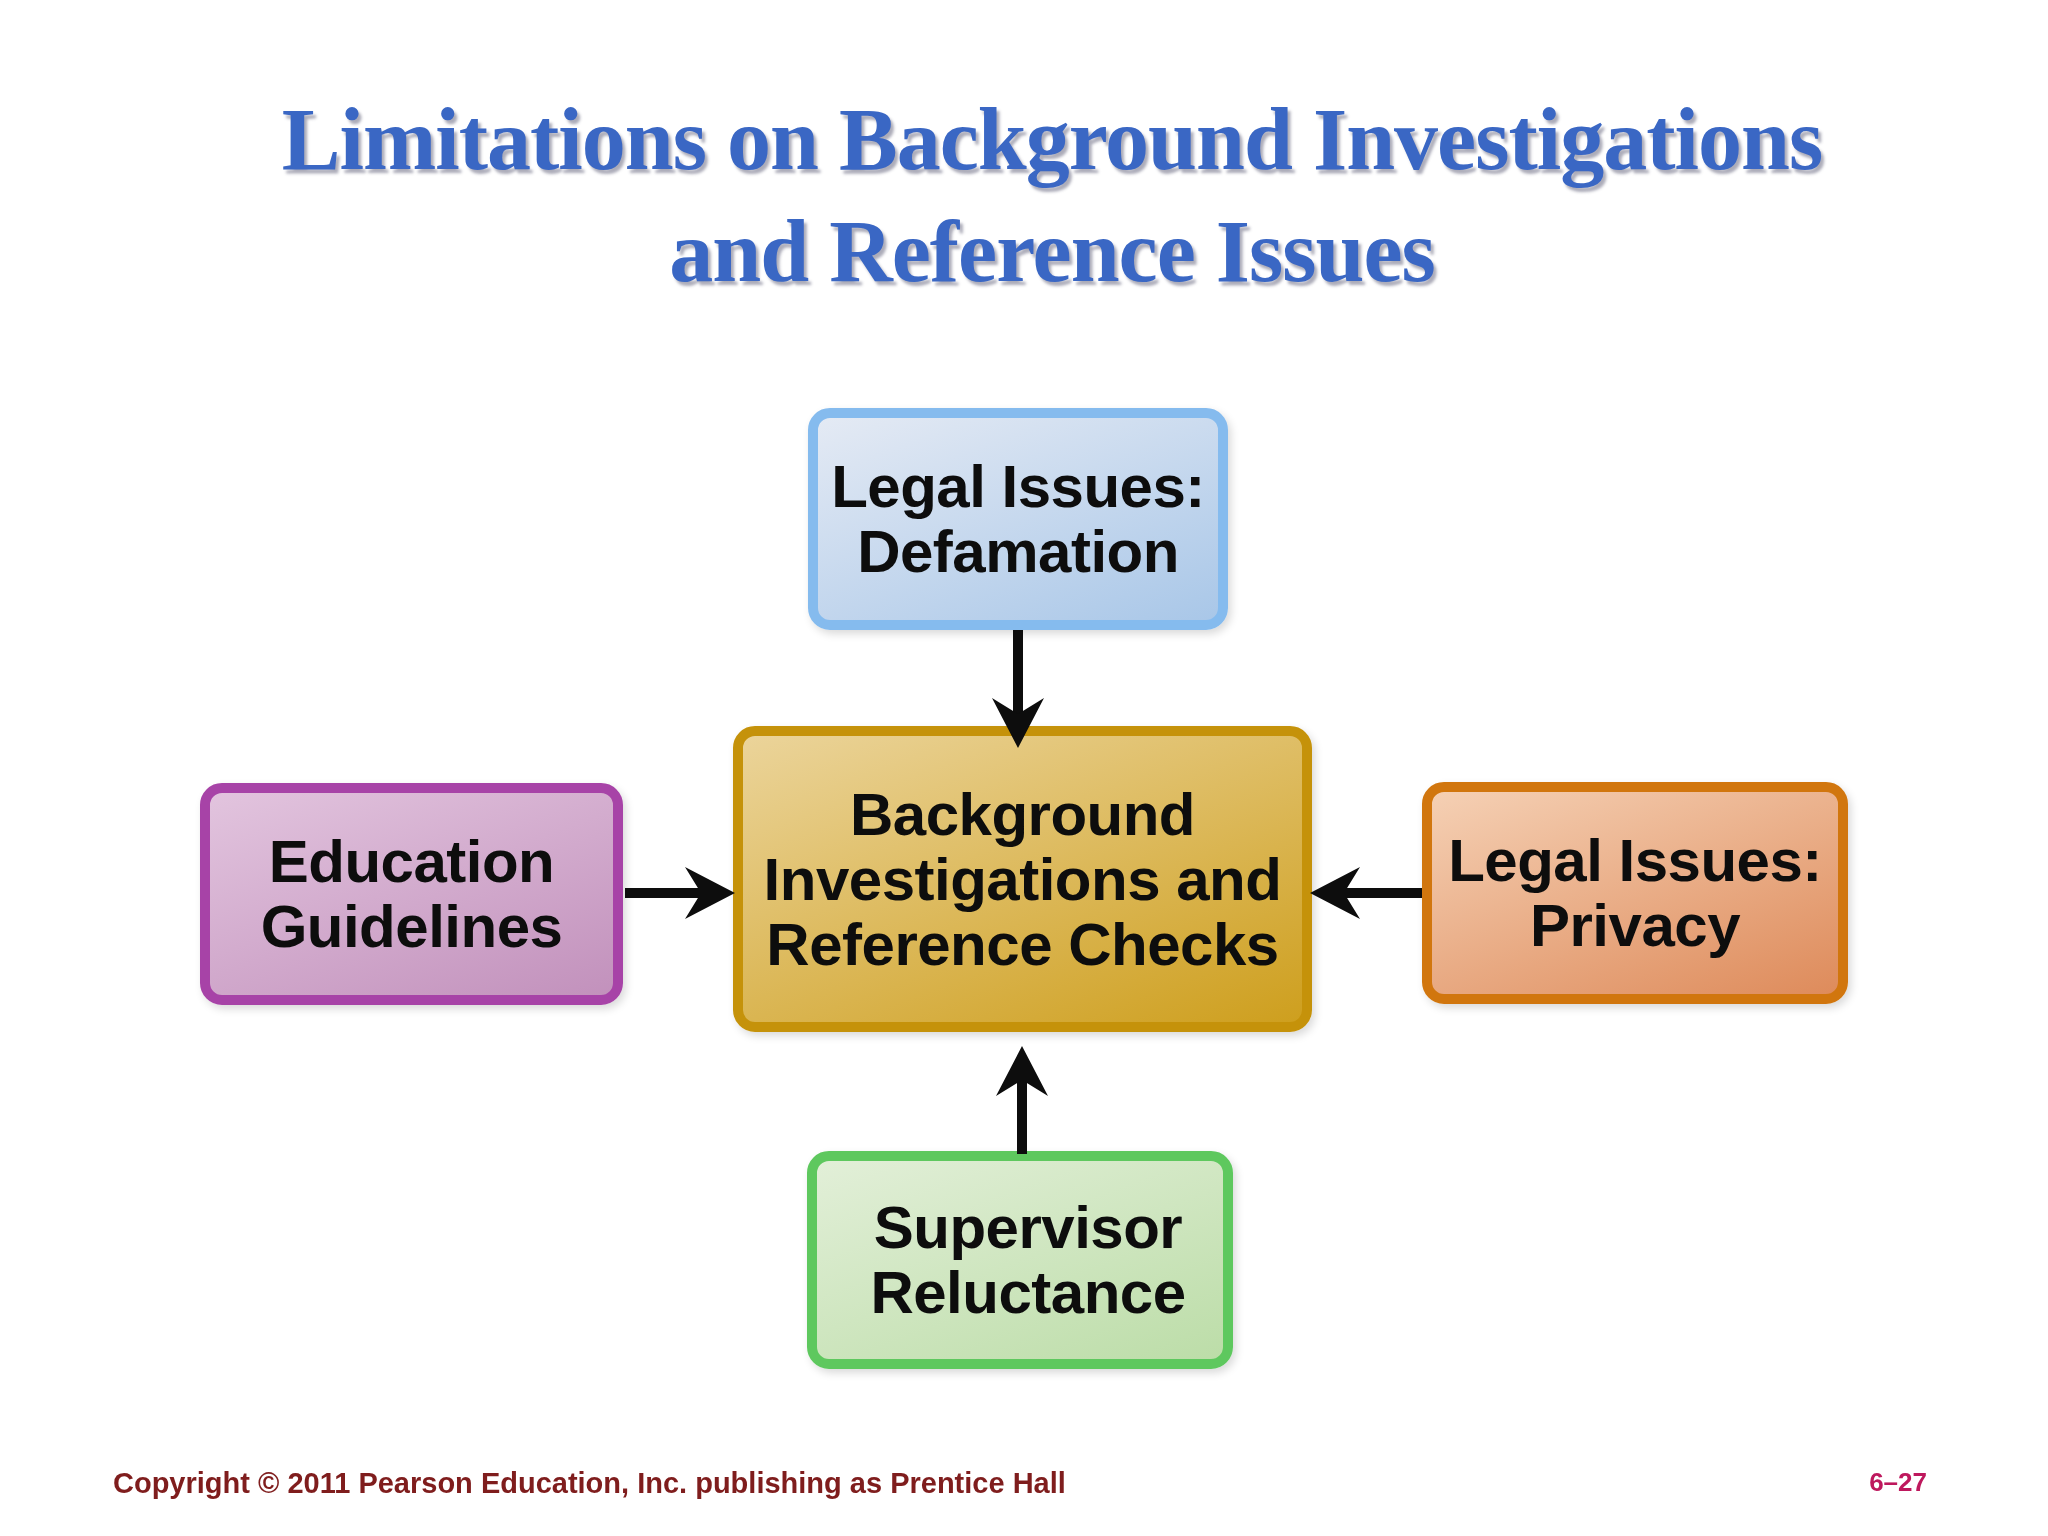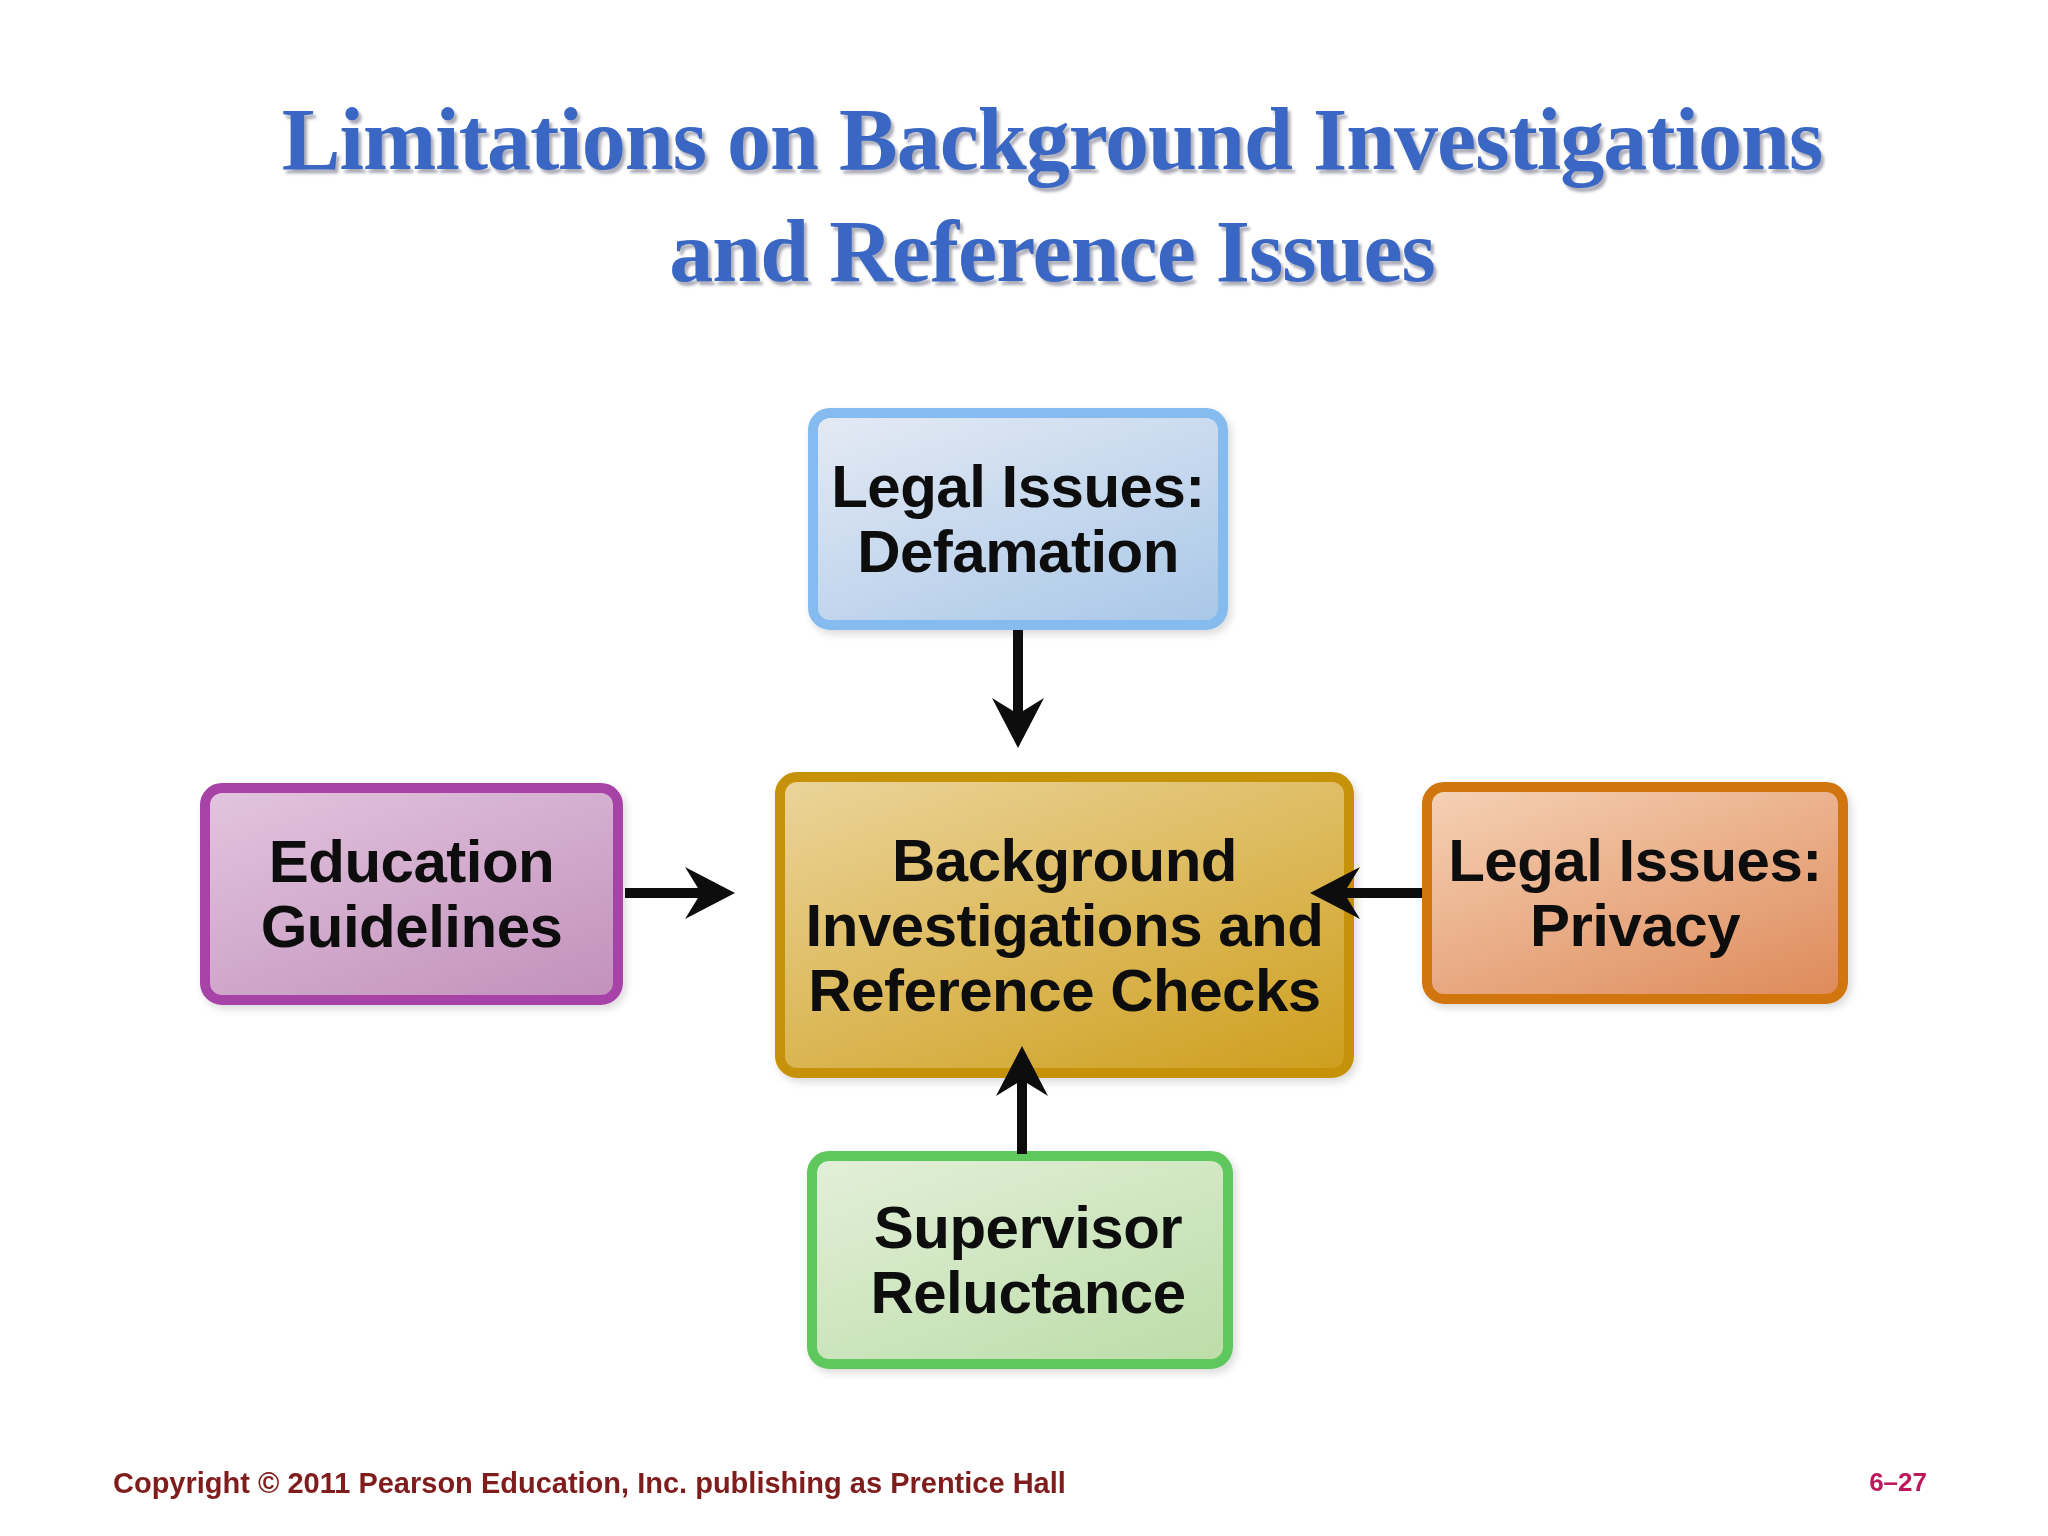--- a/index.html
+++ b/index.html
@@ -40,21 +40,21 @@
     font-weight: bold;
     font-size: 60px;
     line-height: 65px;
     color: #0d0d0d;
     text-align: center;
     white-space: pre-line;
     letter-spacing: -0.5px;
   }
   
   .node-defamation { border-color: #85BBEE; background: linear-gradient(170deg,#E4EAF4,#A9C7E8); left: 808px; top: 408px; width: 420px; height: 222px; }
-  .node-center     { border-color: #C5920A; background: linear-gradient(150deg,#EBD49A,#CE9F1E); left: 733px; top: 772px; width: 579px; height: 306px; margin-left: 42px; }
+  .node-center     { border-color: #C5920A; background: linear-gradient(150deg,#EBD49A,#CE9F1E); left: 733px; top: 726px; width: 579px; height: 306px; }
   .node-employer   { border-color: #A743A7; background: linear-gradient(170deg,#E2C4DE,#C291BC); left: 200px; top: 783px; width: 423px; height: 222px; }
   .node-privacy    { border-color: #D1760E; background: linear-gradient(170deg,#F5D0B4,#DE8B5B); left: 1422px; top: 782px; width: 426px; height: 222px; }
   .node-supervisor { border-color: #5EC85E; background: linear-gradient(170deg,#E2EFD8,#BCDDA8); left: 807px; top: 1151px; width: 426px; height: 218px; padding-left: 16px; }
   .arrow { position: absolute; color: #0d0d0d; }
   .arrow svg { display: block; }
   .arrow-down  { left: 992px;  top: 630px;  }
   .arrow-up    { left: 996px;  top: 1046px; }
   .arrow-right { left: 625px;  top: 867px;  }
   .arrow-left  { left: 1310px; top: 867px;  }
   .footer-copyright {

